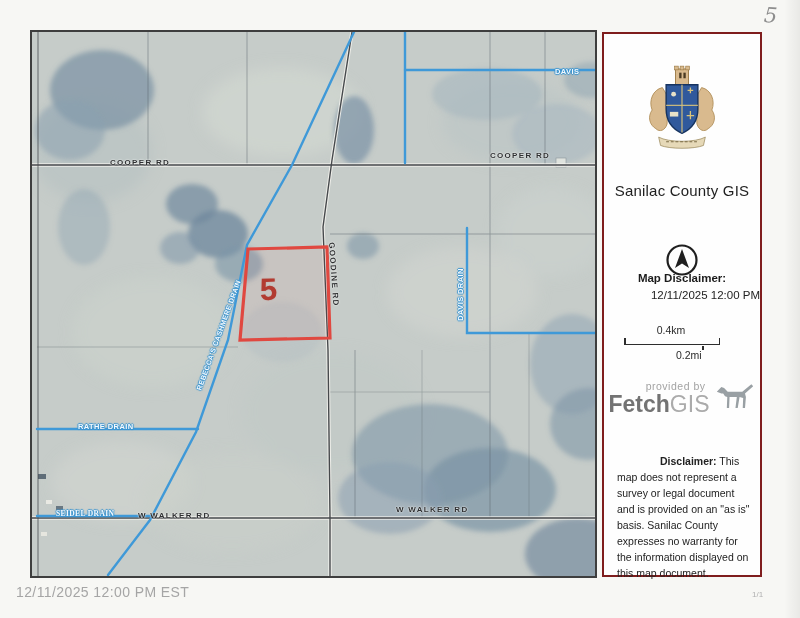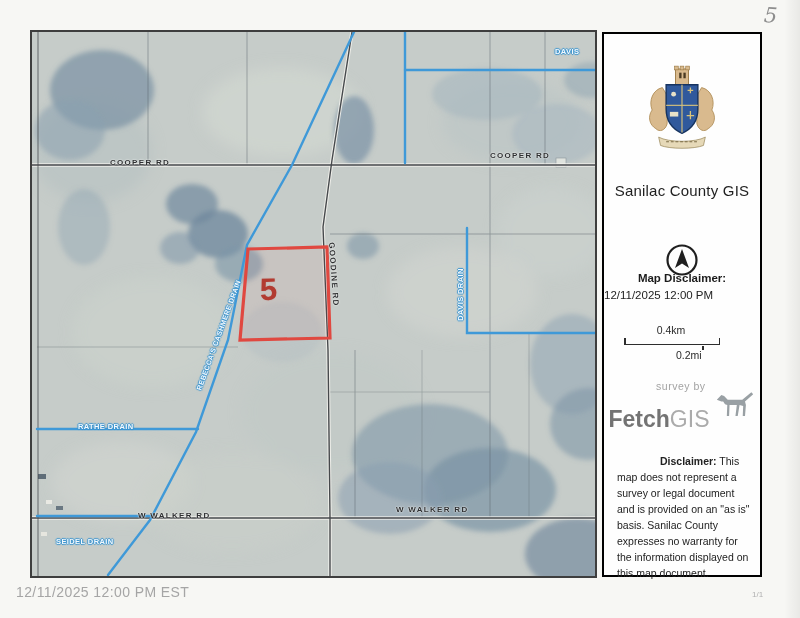--- a/index.html
+++ b/index.html
@@ -29,56 +29,56 @@
   }
   .blue-label{
     color:#f4f9fd;font-size:7.5px;font-weight:bold;letter-spacing:.4px;
     text-shadow:-1px 0 1px #3b94cf,1px 0 1px #3b94cf,0 -1px 1px #3b94cf,0 1px 1px #3b94cf;
   }
   .lbl-cooper-left{left:78px;top:126px;}
   .lbl-cooper-right{left:458px;top:119px;}
   .lbl-goodine{left:304px;top:210px;transform:rotate(86deg);transform-origin:0 0;}
   .lbl-walker-left{left:106px;top:479px;}
   .lbl-walker-center{left:364px;top:473px;}
-  .lbl-davis-top{left:523px;top:15px;}
+  .lbl-davis-top{left:523px;top:35px;}
   .lbl-davis-right{left:402px;top:258px;transform:rotate(-90deg);}
   .lbl-diag-drain{left:170px;top:352px;transform:rotate(-70deg);transform-origin:0 100%;font-size:7px;}
   .lbl-rathe{left:46px;top:390px;}
-  .lbl-seidel{left:24px;top:505px;}
+  .lbl-seidel{left:24px;top:477px;font-family:Liberation Serif, serif;}
   .parcel-number{
     position:absolute;left:228px;top:240px;font-size:31px;color:#b23b31;
     font-weight:bold;transform:rotate(-2deg);text-shadow:0 0 1px rgba(178,59,49,.4);
   }
 
   
   .sidebar{
     position:absolute;left:602px;top:32px;width:160px;height:545px;
-    border:2px solid #000000;background:#fefefe;box-sizing:border-box;
+    border:2px solid #7f1d1d;background:#fefefe;box-sizing:border-box;
   }
   .crest{position:absolute;left:50%;top:28px;transform:translateX(-50%);}
   .sb-title{position:absolute;left:0;top:148px;width:100%;text-align:center;
     font-size:15px;color:#1f1f1f;letter-spacing:.2px;}
   .north{position:absolute;left:50%;top:208px;transform:translateX(-50%);}
   .pub-label{position:absolute;left:0;top:238px;width:100%;text-align:center;
     font-size:11.5px;font-weight:bold;color:#1c1c1c;}
-  .pub-date{position:absolute;left:0;top:255px;width:100%;text-align:left;
+  .pub-date{position:absolute;left:0;top:255px;width:100%;text-align:right;
     font-size:11.5px;color:#232323;}
   .scalebar{position:absolute;left:20px;top:290px;width:96px;}
   .scale-km{text-align:center;font-size:10.5px;color:#2a2a2a;padding-right:2px;}
   .scale-line{position:relative;height:6px;margin-top:2px;border-bottom:1.5px solid #2d2d2d;}
   .scale-line .tick-l,.scale-line .tick-r{position:absolute;bottom:0;width:1.5px;height:6px;background:#2d2d2d;}
   .scale-line .tick-l{left:0;}
   .scale-line .tick-r{right:0;}
   .scale-tick-down{position:absolute;left:78px;top:8px;width:1.5px;height:4px;background:#2d2d2d;}
   .scale-mi{font-size:10.5px;color:#2a2a2a;margin:4px 0 1px 52px;}
   .brandrow{position:absolute;left:0;top:346px;width:100%;display:flex;
     justify-content:center;align-items:center;gap:6px;}
   .brandcol{text-align:right;}
   .powered{font-size:10.5px;color:#a3a3a3;letter-spacing:.5px;margin-right:4px;}
-  .brandname{font-size:23px;line-height:1;margin-top:16px;}
+  .brandname{font-size:23px;line-height:1;margin-top:1px;}
   .brand-fetch{font-weight:bold;color:#737373;}
   .brand-gis{color:#ababab;}
   .disclaimer{position:absolute;left:13px;top:420px;width:134px;
     font-size:10.5px;line-height:1.52;color:#222;}
   .disc-label{font-weight:bold;padding-left:43px;}
 </style>
 </head>
 <body>
 
 <div class="handwritten">5</div>
@@ -230,21 +230,21 @@
     <div class="scale-line">
       <span class="tick-l"></span>
         <span class="tick-r"></span>
       <span class="scale-tick-down"></span>
     </div>
     <div class="scale-mi">0.2mi</div>
   </div>
 
   <div class="brandrow">
     <div class="brandcol">
-      <div class="powered">survey by</div>
+      <div class="powered">provided by</div>
       <div class="brandname"><span class="brand-fetch">Fetch</span><span class="brand-gis">GIS</span></div>
     </div>
     <svg width="40" height="32" viewBox="0 0 44 34">
       <path d="M2,10 L7,5 L10,6 L14,10 L30,10 L40,2 L42,4 L33,12 L34,16 L33,28 L30.5,28 L31,17
                L27,16 L25,28 L22.5,28 L24,16 L16,16 L15.5,28 L13,28 L13.5,16 L11,15 L9,12 L7,12 Z" fill="#99a0a4"></path>
     </svg>
   </div>
 
   <div class="disclaimer"><span class="disc-label">Disclaimer:</span><span> This map does not represent a survey or legal document and is provided on an "as is" basis. Sanilac County expresses no warranty for the information displayed on this map document.</span></div>
 </div>

